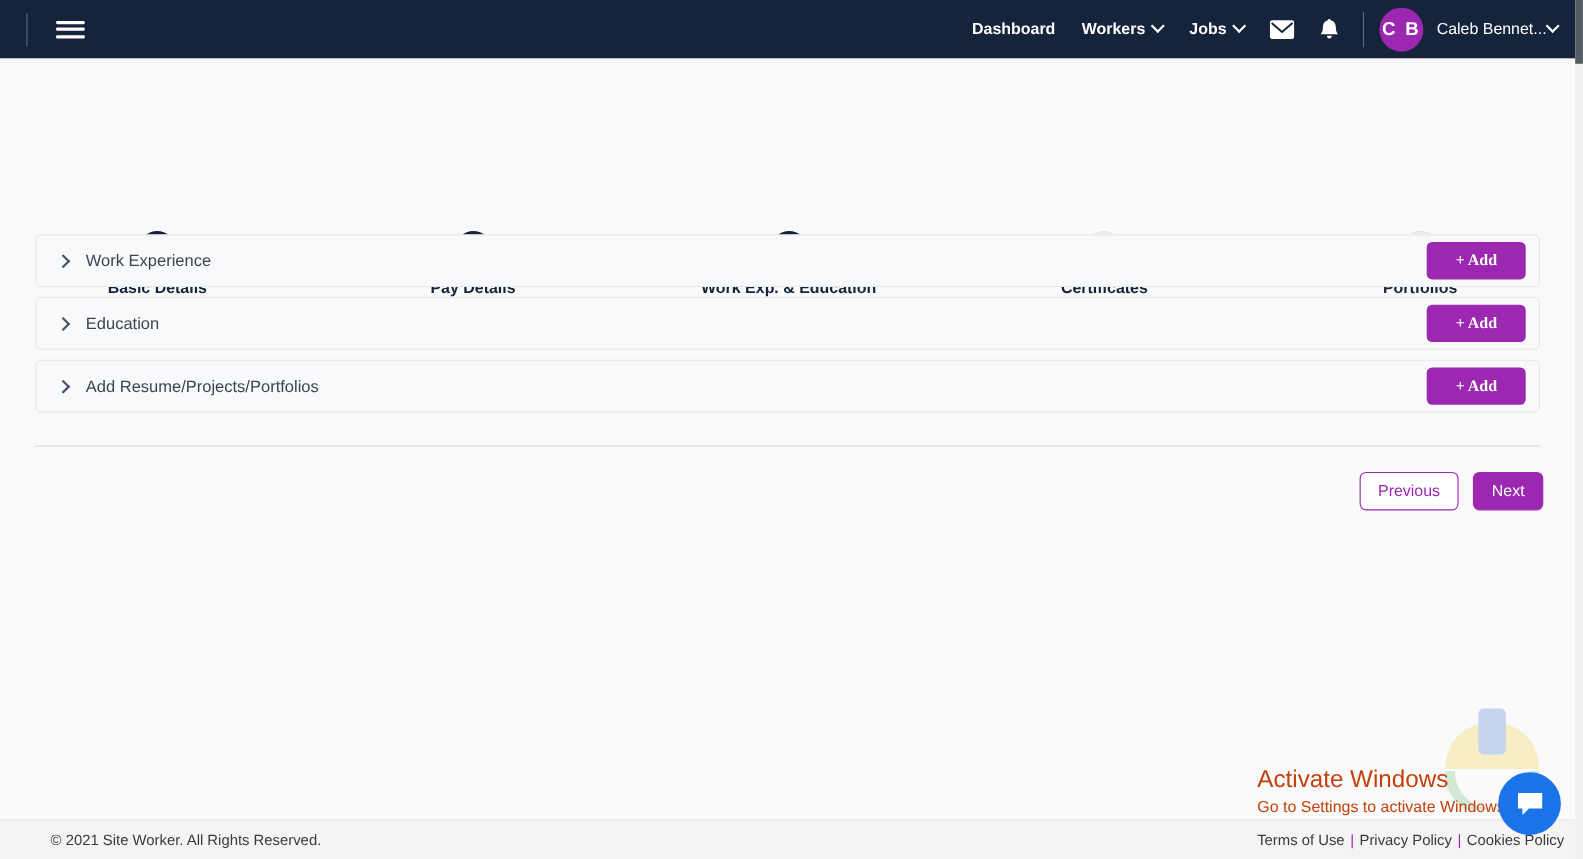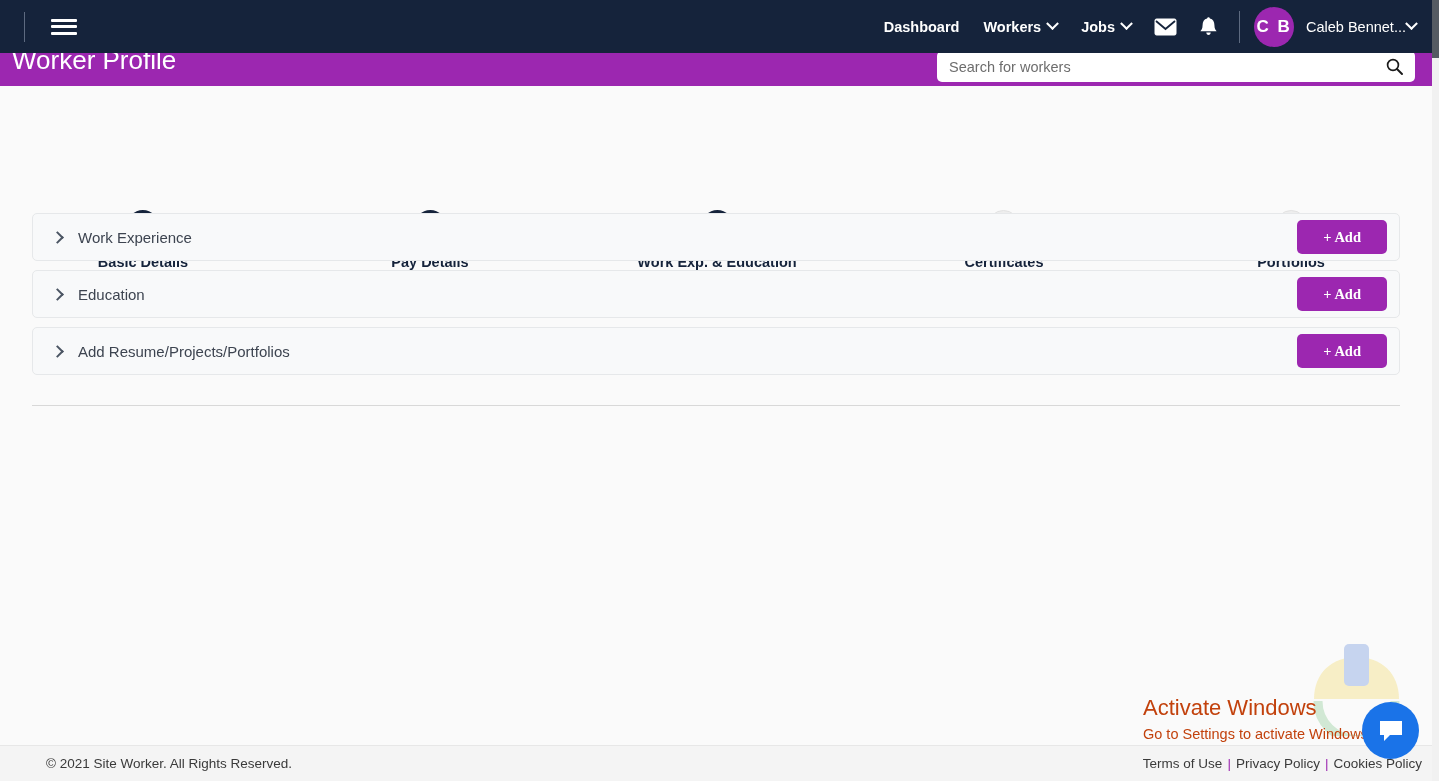--- a/index.html
+++ b/index.html
@@ -480,33 +480,20 @@
 
       <div class="avatar">C B</div>
 
       <div class="username">
         <span>Caleb Bennet...</span>
         <span class="chev"></span>
       </div>
     </div>
   </div>
 
-  <div class="titlebar">
-    <div class="page-title">Worker Profile</div>
-
-    <div class="search-wrap">
-      <input class="search-input" type="text" placeholder="Search for workers" style="">
-      <span class="search-icon">
-        <svg width="17" height="17" viewBox="0 0 17 17">
-          <circle cx="7" cy="7" r="5.4" fill="none" stroke="#1a1a1a" stroke-width="1.7"></circle>
-          <line x1="11" y1="11" x2="16" y2="16" stroke="#1a1a1a" stroke-width="1.9" stroke-linecap="round"></line>
-        </svg>
-      </span>
-    </div>
-  </div>
 
   <div class="stepper">
     <div class="track done" style="left:143px; width:574px;"></div>
     <div class="track" style="left:717px; width:574px;"></div>
 
     <div class="step" style="left:143px;">
       <div class="bubble">1</div>
       <div class="caption">Basic Details</div>
     </div>
 
@@ -553,20 +540,24 @@
       <div class="acc-left">
         <span class="chev-right"></span>
         <span class="acc-label">Add Resume/Projects/Portfolios</span>
       </div>
       <button class="add-btn">+ Add</button>
     </div>
   </div>
 
   <div class="hr"></div>
 
+  <div class="btn-row">
+    <button class="btn btn-outline">Previous</button>
+    <button class="btn btn-solid">Next</button>
+  </div>
 
   <div class="helmet-art">
     <svg width="105" height="105" viewBox="0 0 105 105">
       <path d="M14 70 a38 38 0 0 0 77 0" fill="none" stroke="#cfe8d2" stroke-width="9"></path>
       <path d="M10 68 C10 42 28 26 52.5 26 C77 26 95 42 95 68 Z" fill="#f7eec4"></path>
       <rect x="40" y="13" width="25" height="42" rx="5" fill="#c4d2ef"></rect>
     </svg>
   </div>
 
   <div class="activate">

